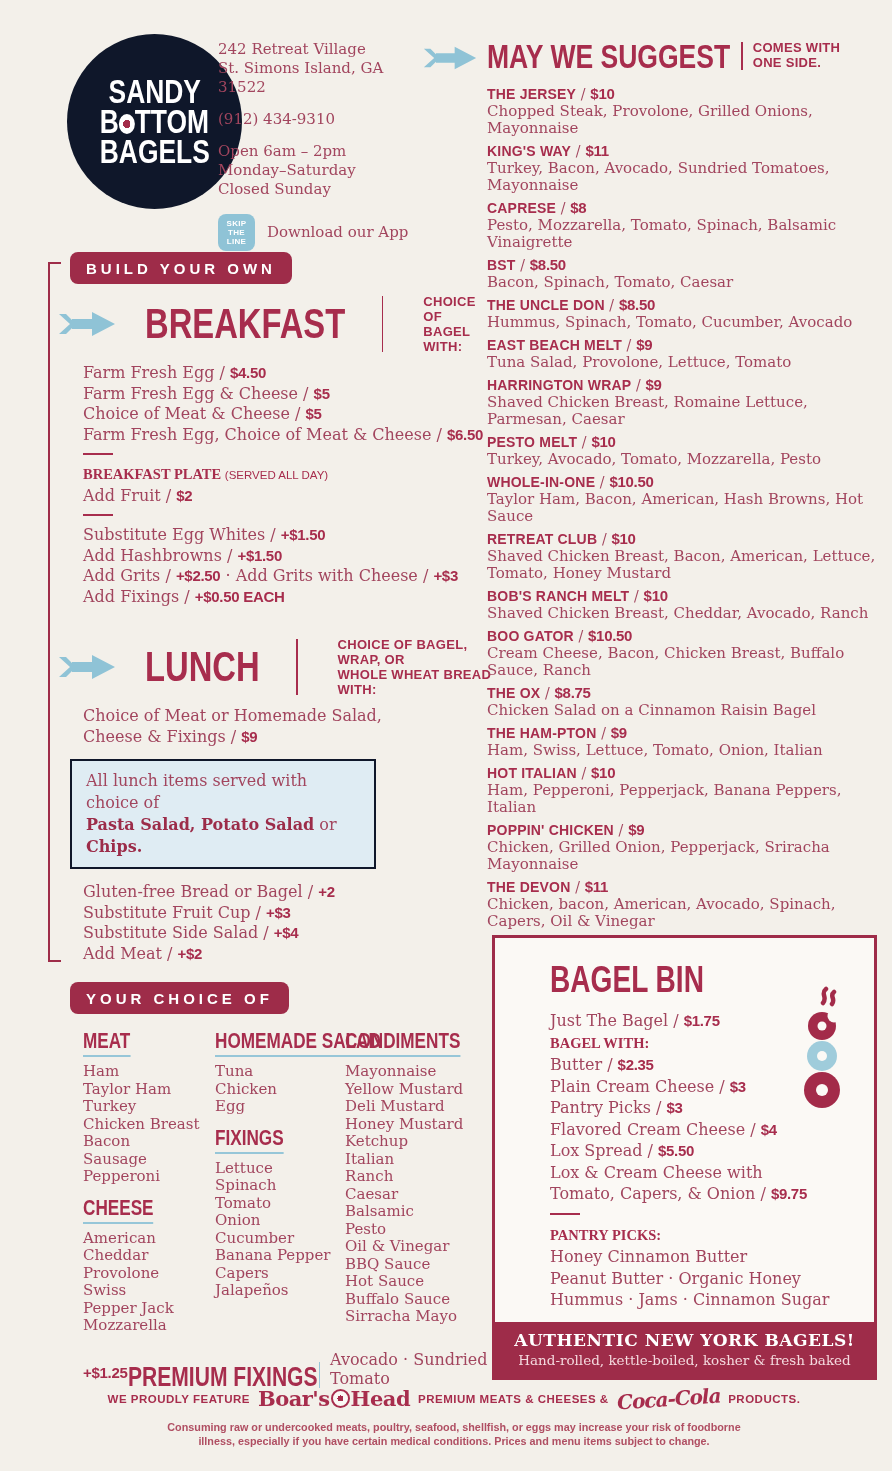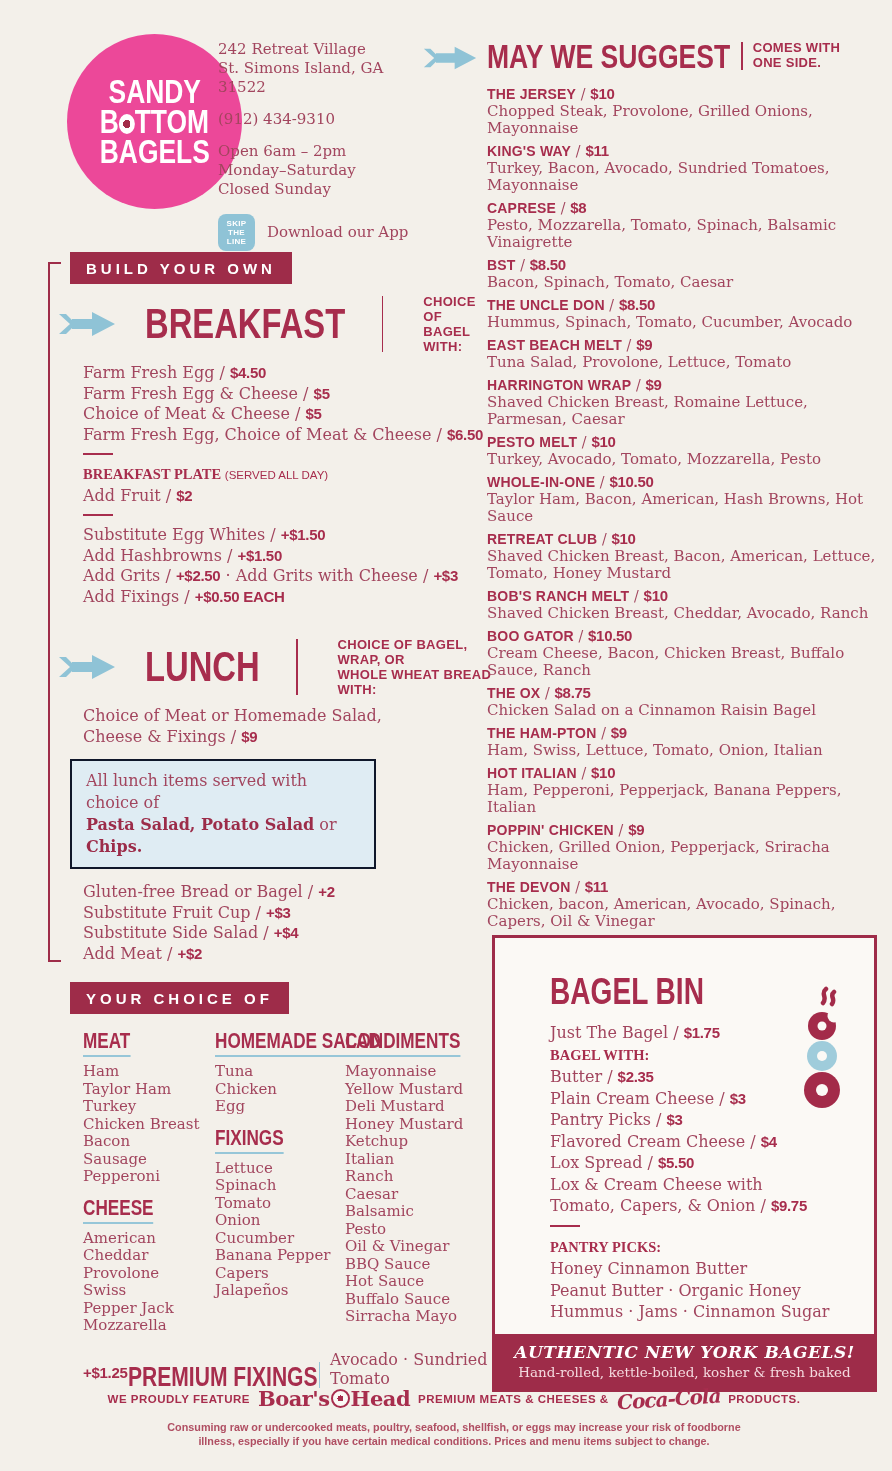--- a/index.html
+++ b/index.html
@@ -13,30 +13,30 @@
   .subhead{font-size:13px;font-weight:bold;color:#a72d4d;line-height:15px;letter-spacing:.3px;}
   .line{font-family:"DejaVu Serif",serif;font-size:16px;line-height:20.5px;color:#a2455e;}
   .seg-t{font-family:"DejaVu Serif",serif;color:#a2455e;}
   .seg-s{font-family:"DejaVu Serif",serif;font-weight:bold;color:#9c2c49;}
   .seg-p{font-family:"Liberation Sans",sans-serif;font-weight:bold;color:#a72d4d;
          font-size:15px;letter-spacing:-.3px;}
   .seg-h{font-family:Liberation Serif, serif;font-weight:bold;color:#a72d4d;font-size:14.5px;}
   .seg-n{font-family:"Liberation Sans",sans-serif;color:#a72d4d;font-size:11.5px;}
   .dash{width:30px;border-top:2px solid #a72d4d;margin:8px 0 9px 0;}
   .banner{display:inline-block;background:#9e2c49;color:#fff;font-weight:bold;font-size:15px;
-          letter-spacing:4px;padding:8px 16px 7px 16px;}
+          letter-spacing:4px;padding:8px 16px 7px 16px;border-radius:8px;}
   .arrow-svg{flex:0 0 auto;}
   
   .col-left{position:absolute;left:48px;top:38px;width:412px;padding-left:35px;box-sizing:content-box;}
   .bracket{position:absolute;left:0;top:224px;height:700px;width:12px;border-left:2px solid #9e2c49;}
   .bracket::before,.bracket::after{content:"";position:absolute;left:0;width:11px;height:2px;background:#9e2c49;}
   .bracket::before{top:0;} .bracket::after{bottom:0;}
   .header{position:relative;height:214px;}
   .logo{position:absolute;left:-16px;top:-4px;width:175px;height:175px;border-radius:50%;
-        background:#ec4899;display:flex;flex-direction:column;align-items:center;justify-content:center;}
+        background:#0f172a;display:flex;flex-direction:column;align-items:center;justify-content:center;}
   .logo .lg{color:#fff;font-weight:bold;font-size:33px;line-height:30px;display:inline-block;
             transform:scaleX(.8);transform-origin:center;white-space:nowrap;}
   .bagel-o{display:inline-block;width:20px;height:20px;border-radius:50%;vertical-align:-1px;
            background:radial-gradient(circle,#a32b49 0 4.5px,#fff 4.5px);}
   .bite{position:absolute;border-radius:50%;background:#f3f0ea;}
   .bite.b1{width:36px;height:36px;left:-26px;top:16px;}
   .bite.b2{width:28px;height:28px;left:-31px;top:48px;}
   .info{position:absolute;left:135px;top:2px;font-family:"DejaVu Serif",serif;font-size:15px;
         line-height:19px;color:#a2455e;}
   .info .blk{margin-bottom:13px;}
@@ -73,29 +73,29 @@
   .sg-header{display:flex;align-items:flex-start;}
   .sg-header .big{font-size:34px;color:#a72d4d;line-height:33px;margin:0 -58px 0 10px;}
   .sg-header .vbar{height:30px;align-self:auto;}
   .sg-list{padding-left:64px;margin-top:12px;}
   .sg-item{margin-bottom:5px;}
   .sg-name{font-size:14px;font-weight:bold;color:#a72d4d;line-height:18px;letter-spacing:.2px;}
   .sg-name .sl{font-family:"DejaVu Serif",serif;font-weight:normal;color:#a2455e;}
   .sg-name .prc{font-size:15px;letter-spacing:-.3px;}
   .sg-desc{font-family:"DejaVu Serif",serif;font-size:15px;line-height:17px;color:#a2455e;}
   .bin{position:relative;margin-left:69px;margin-top:4px;width:385px;box-sizing:border-box;
-       border:3px solid #9e2c49;background:#fbf9f5;padding:36px 20px 66px 55px;}
+       border:3px solid #9e2c49;background:#fbf9f5;padding:24px 20px 66px 55px;}
   .bin-title{font-size:36px;color:#a72d4d;line-height:36px;}
   .bin .lines{margin-top:12px;}
   .bin .line{line-height:21.5px;}
   .bin-icon{position:absolute;right:20px;top:48px;}
   .bin-banner{position:absolute;left:0;right:0;bottom:0;background:#9e2c49;text-align:center;
               padding:8px 0 9px 0;}
   .bin-banner .t1{font-family:"DejaVu Serif",serif;font-weight:bold;font-size:17px;color:#fff;
-                  letter-spacing:.5px;font-style:italic;}
+                  letter-spacing:.5px;}
   .bin-banner .t2{font-family:"DejaVu Serif",serif;font-size:13.5px;color:#f4d9de;margin-top:2px;}
   
   .footer{position:absolute;left:16px;right:0;top:1386px;text-align:center;color:#a72d4d;}
   .f1{display:flex;align-items:center;justify-content:center;gap:8px;}
   .f1 .small{font-size:11.5px;font-weight:bold;letter-spacing:.5px;}
   .bh{font-family:"DejaVu Serif",serif;font-weight:bold;font-size:21px;letter-spacing:-.5px;
       display:inline-flex;align-items:center;}
   .bh-circle{display:inline-block;width:15px;height:15px;border:2px solid #a72d4d;border-radius:50%;
              margin:0 1px;background:radial-gradient(circle,#a72d4d 0 3px,#fbf9f5 3px);}
   .coke{font-family:"DejaVu Serif",serif;font-weight:bold;font-style:italic;font-size:20px;

